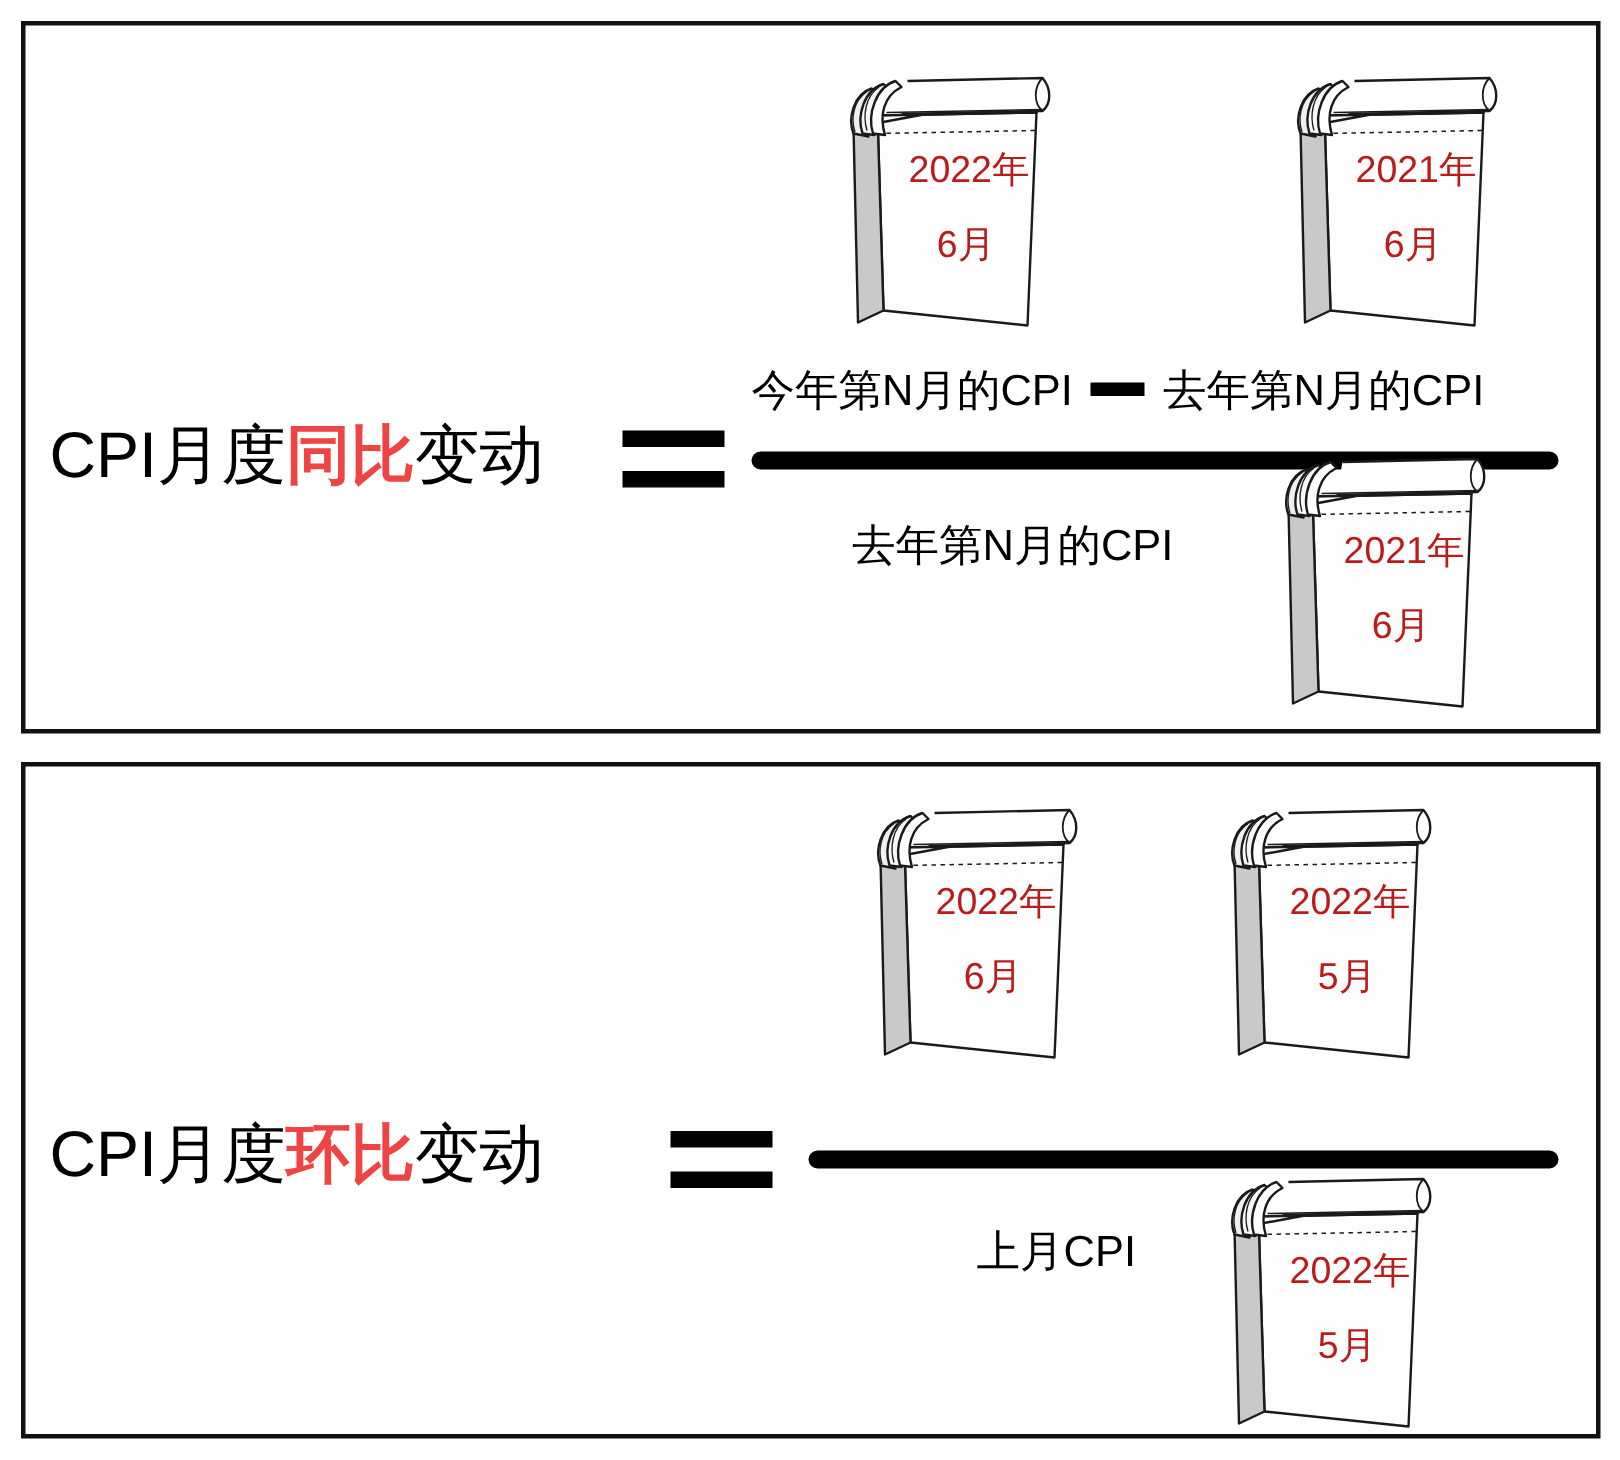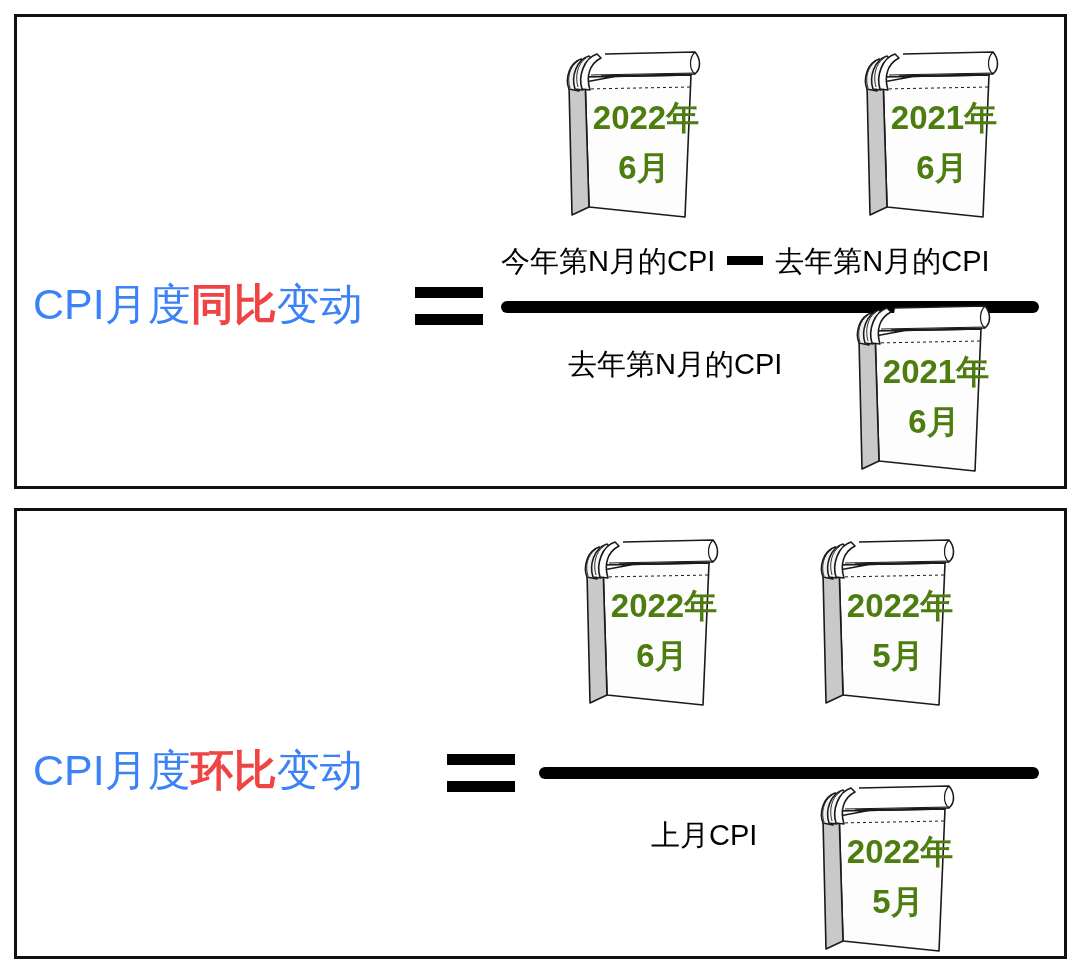--- a/index.html
+++ b/index.html
@@ -44,21 +44,21 @@
 
   
   .formula-label {
     position: absolute;
     white-space: nowrap;
     font-size: 43px;
     line-height: 1;
     letter-spacing: 0px;
   }
   .lab-gray {
-    color: #3b82f6;
+    color: #000000;
     font-weight: 400;
   }
   .lab-black {
     color: #ef4444;
     font-weight: 700;
   }
 
   
   .equals {
     position: absolute;
@@ -117,26 +117,25 @@
   .calendar svg {
     display: block;
     width: 100%;
     height: 100%;
   }
   .cal-label {
     position: absolute;
     left: 0;
     width: 100%;
     text-align: center;
-    font-size: 33px;
-    color: #4d7c0f;
+    font-size: 25px;
+    color: #b91c1c;
     line-height: 1;
     white-space: nowrap;
     pointer-events: none;
-    font-weight: bold;
   }
   .cal-year { top: 56px; padding-left: 22px; }
   .cal-month { top: 106px; padding-left: 20px; }
 </style>
 </head>
 <body>
 
 <div id="stage">
 
   <div class="panel" id="panel-yoy">

